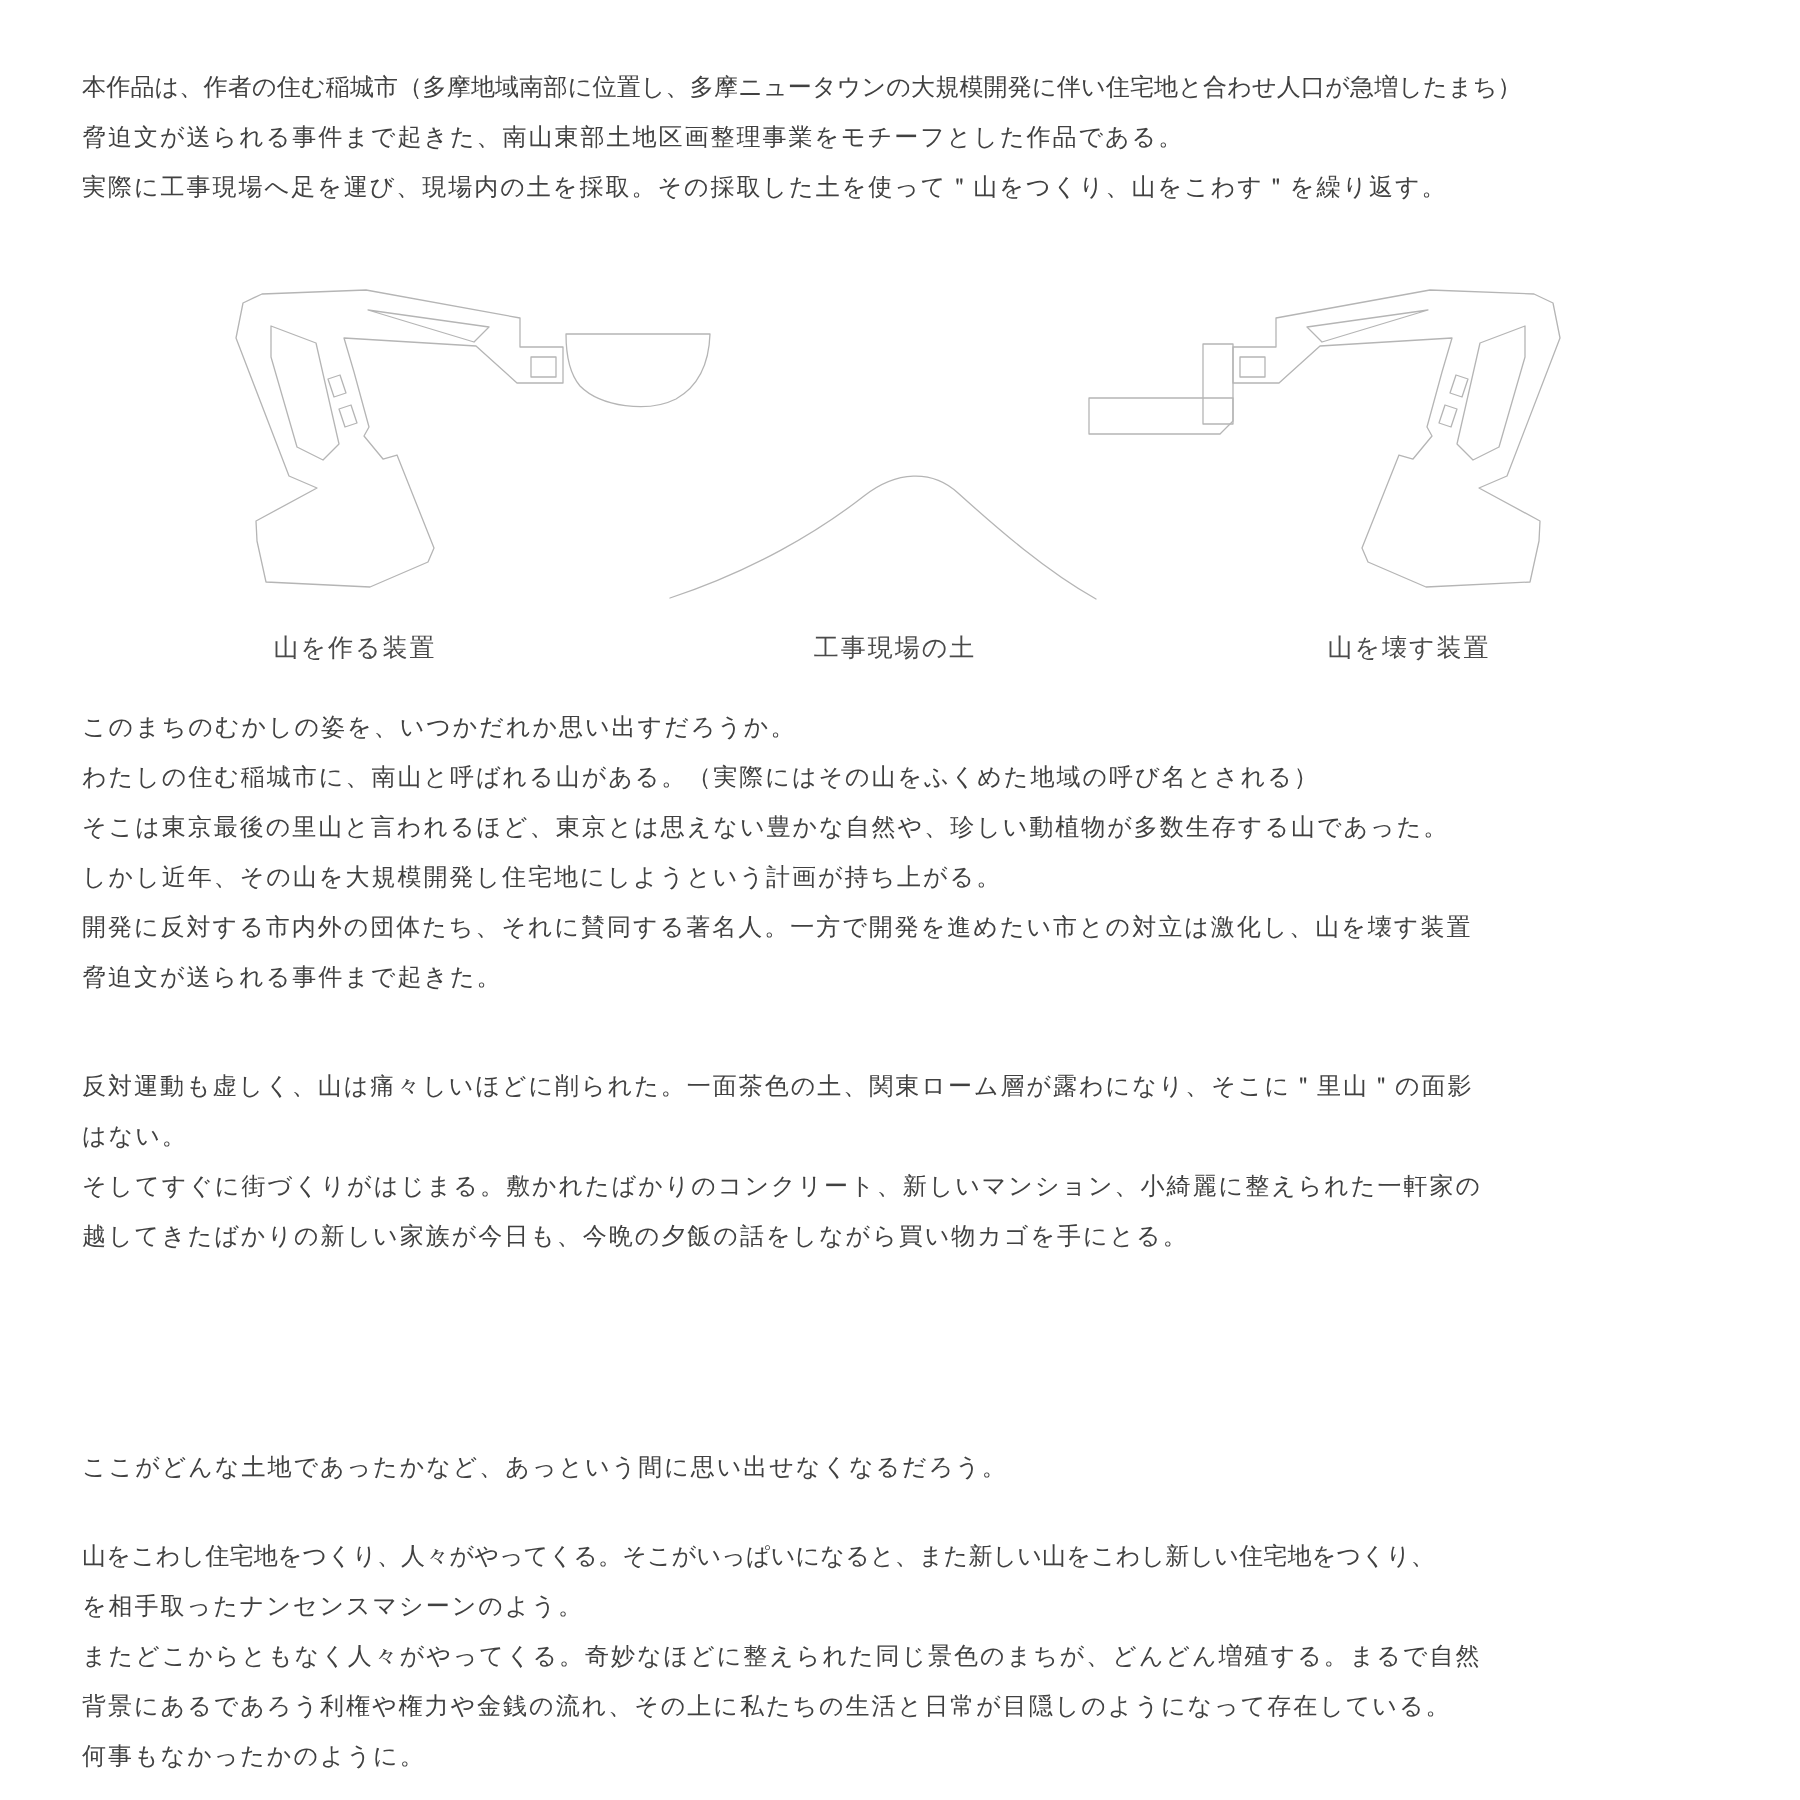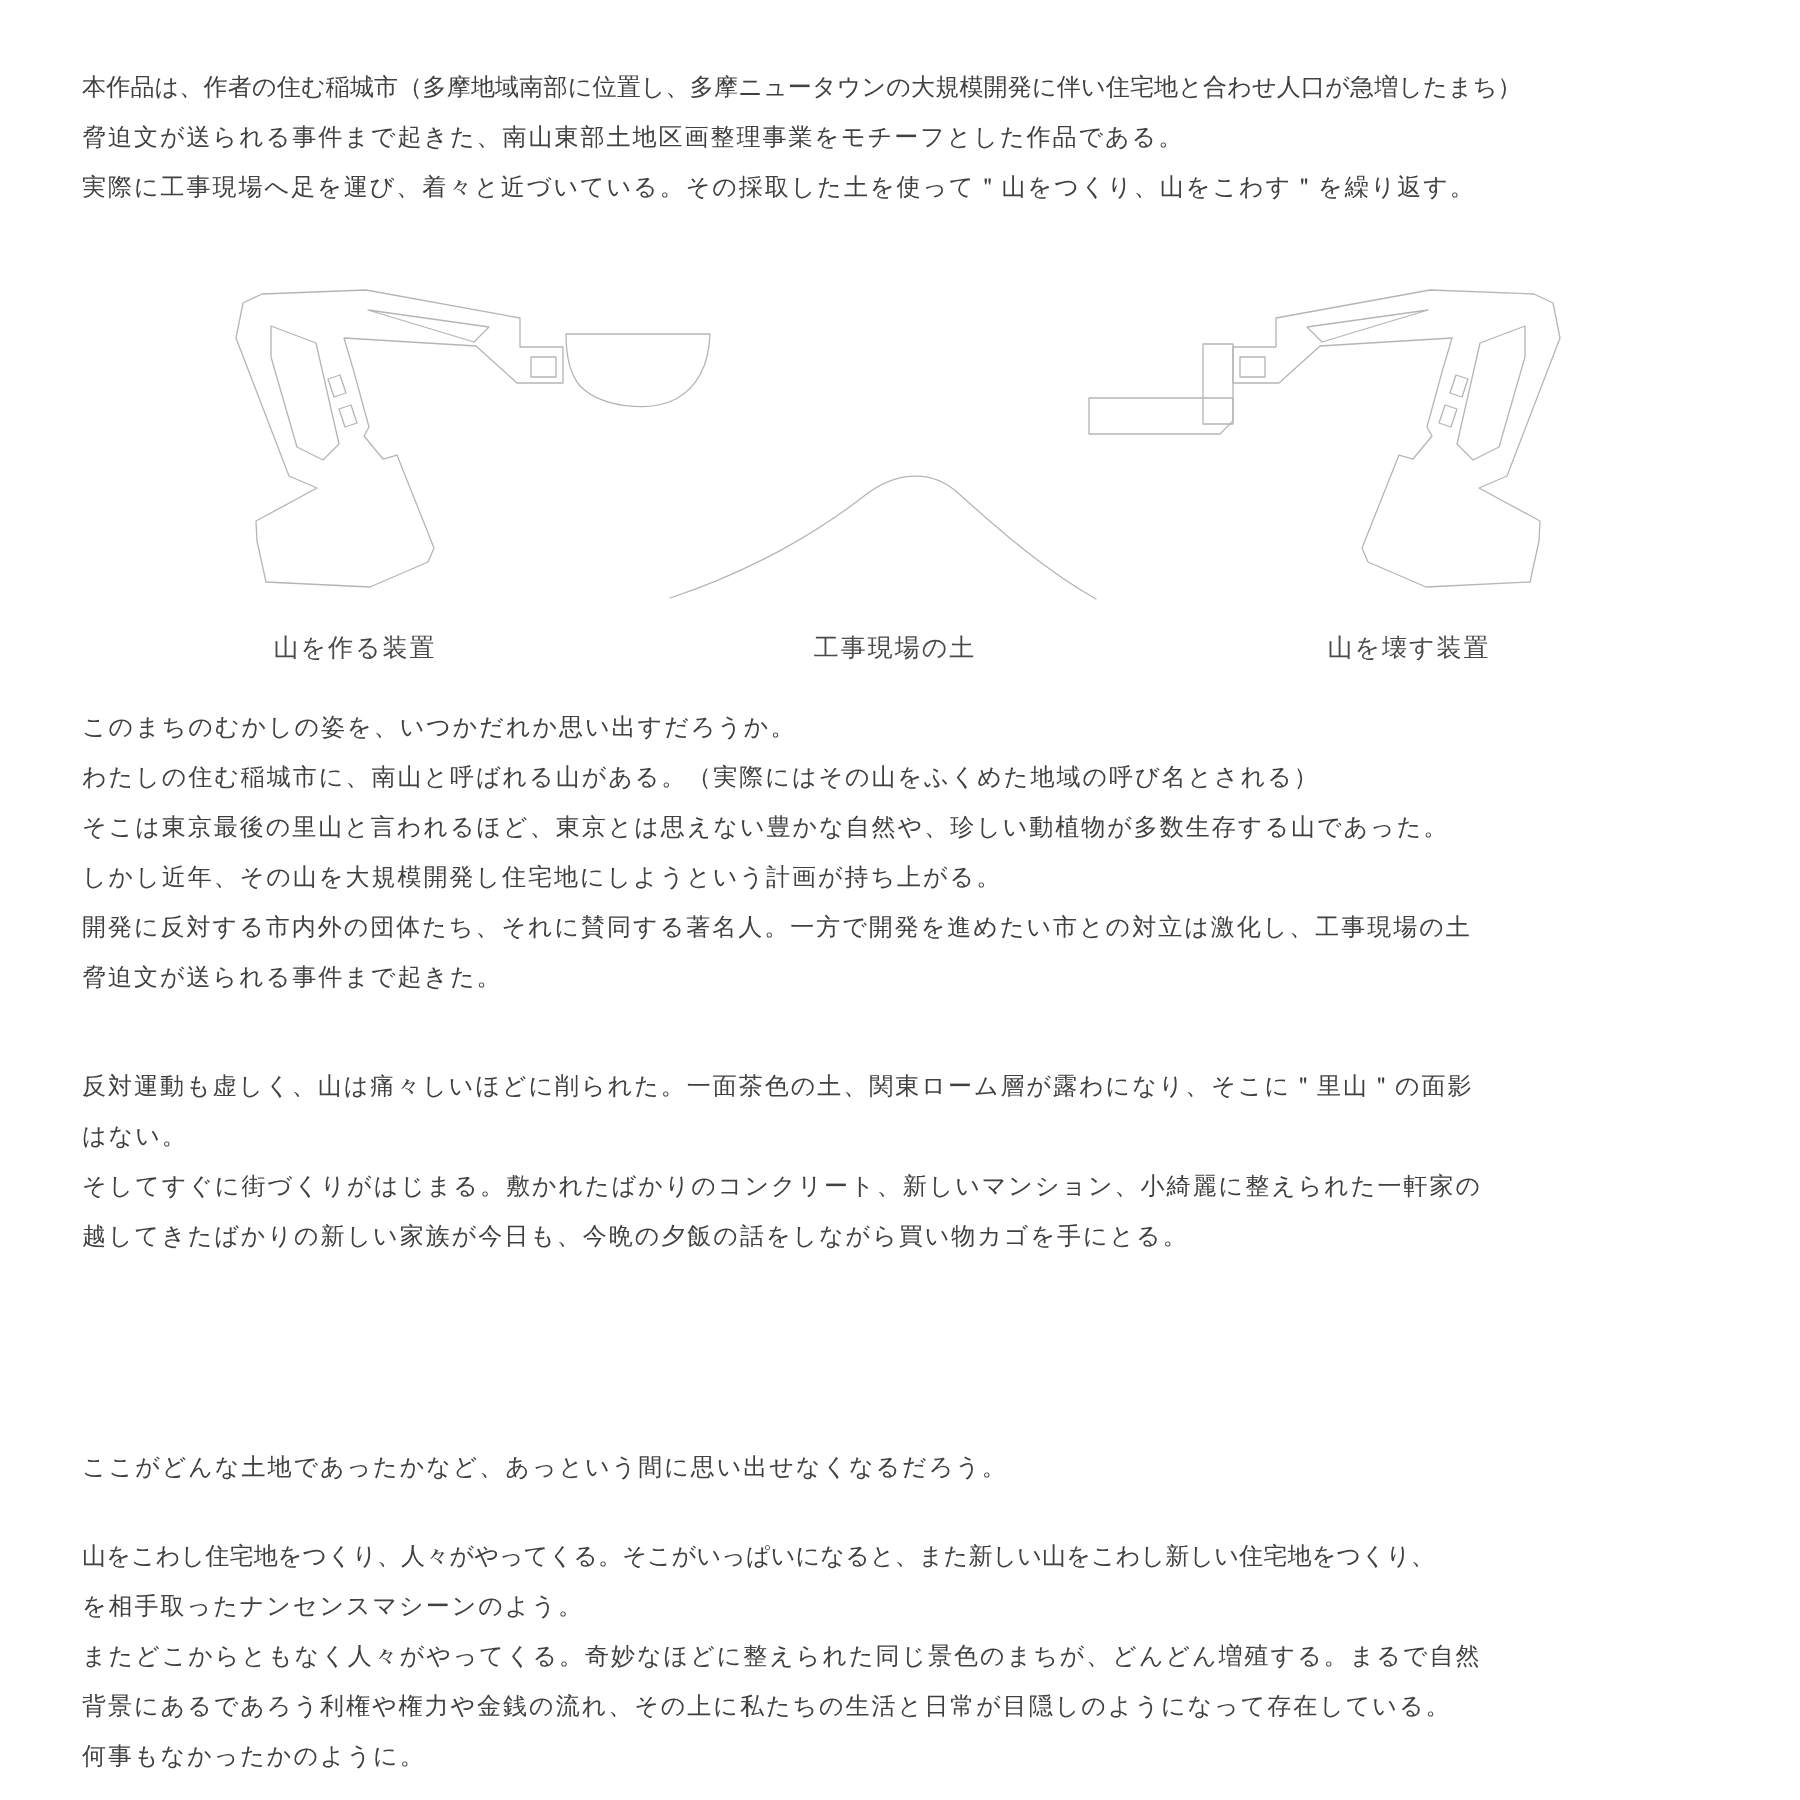--- a/index.html
+++ b/index.html
@@ -33,21 +33,21 @@
   .cap-right{left:1409px;}
 </style>
 </head>
 <body>
 
 <div class="page">
 
   <div class="para" style="top:62px">
     <div class="tline tight">本作品は、作者の住む稲城市（多摩地域南部に位置し、多摩ニュータウンの大規模開発に伴い住宅地と合わせ人口が急増したまち）</div>
     <div class="tline">脅迫文が送られる事件まで起きた、南山東部土地区画整理事業をモチーフとした作品である。</div>
-    <div class="tline">実際に工事現場へ足を運び、着々と近づいている。その採取した土を使って＂山をつくり、山をこわす＂を繰り返す。</div>
+    <div class="tline">実際に工事現場へ足を運び、現場内の土を採取。その採取した土を使って＂山をつくり、山をこわす＂を繰り返す。</div>
   </div>
 
   <svg class="fig-svg" viewBox="0 235 1800 380">
 
     <g>
       <g id="machine-body">
         <path class="draw" d="M 262 294 L 366 290 L 520 318 L 520 347 L 563 347 L 563 383 L 517 383
                              L 476 346 L 344 338 L 354 372 L 369 427 L 364 436 L 383 459
                              L 397 455 L 434 548 L 428 562 L 370 587 L 266 582 L 257 541 L 256 521
                              L 317 488 L 289 476 L 236 338 L 243 303 Z"></path>
@@ -73,21 +73,21 @@
 
   <div class="caption cap-left">山を作る装置</div>
   <div class="caption cap-mid">工事現場の土</div>
   <div class="caption cap-right">山を壊す装置</div>
 
   <div class="para" style="top:702px">
     <div class="tline">このまちのむかしの姿を、いつかだれか思い出すだろうか。</div>
     <div class="tline">わたしの住む稲城市に、南山と呼ばれる山がある。（実際にはその山をふくめた地域の呼び名とされる）</div>
     <div class="tline">そこは東京最後の里山と言われるほど、東京とは思えない豊かな自然や、珍しい動植物が多数生存する山であった。</div>
     <div class="tline">しかし近年、その山を大規模開発し住宅地にしようという計画が持ち上がる。</div>
-    <div class="tline">開発に反対する市内外の団体たち、それに賛同する著名人。一方で開発を進めたい市との対立は激化し、工事現場の土</div>
+    <div class="tline">開発に反対する市内外の団体たち、それに賛同する著名人。一方で開発を進めたい市との対立は激化し、山を壊す装置</div>
     <div class="tline">脅迫文が送られる事件まで起きた。</div>
   </div>
 
   <div class="para" style="top:1061px">
     <div class="tline">反対運動も虚しく、山は痛々しいほどに削られた。一面茶色の土、関東ローム層が露わになり、そこに＂里山＂の面影</div>
     <div class="tline">はない。</div>
     <div class="tline">そしてすぐに街づくりがはじまる。敷かれたばかりのコンクリート、新しいマンション、小綺麗に整えられた一軒家の</div>
     <div class="tline">越してきたばかりの新しい家族が今日も、今晩の夕飯の話をしながら買い物カゴを手にとる。</div>
   </div>
 

